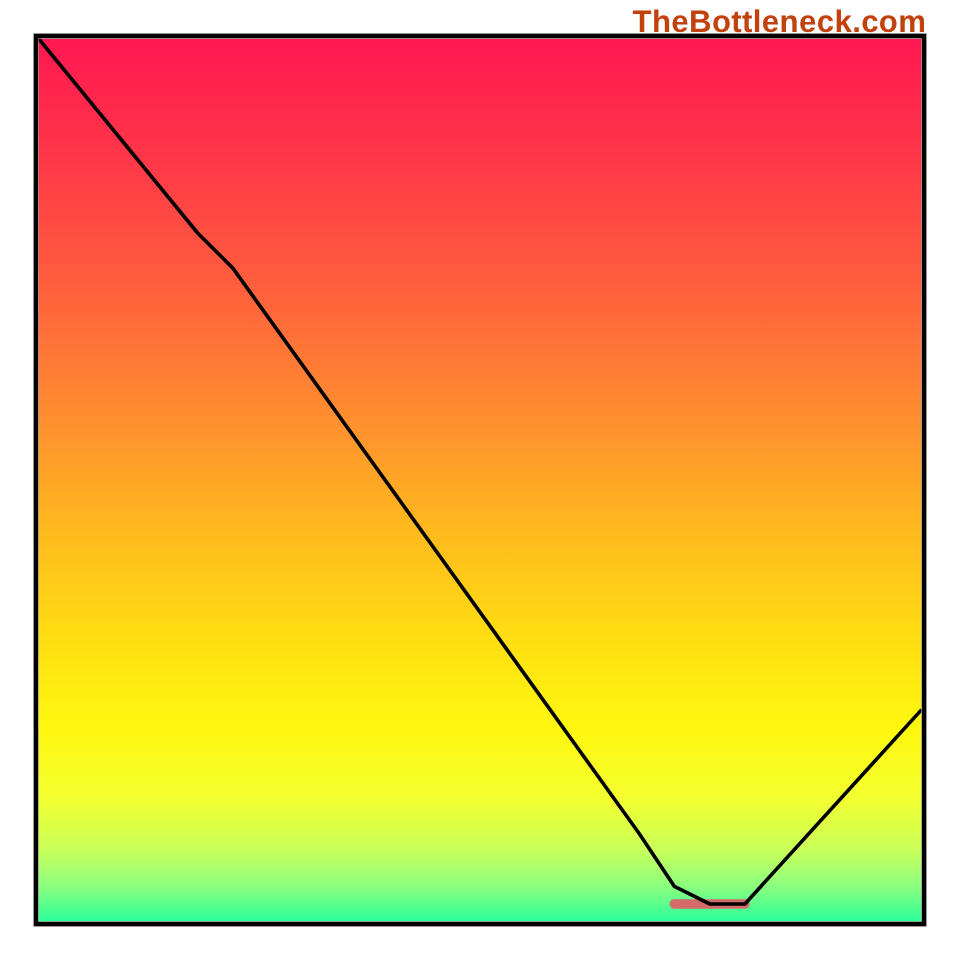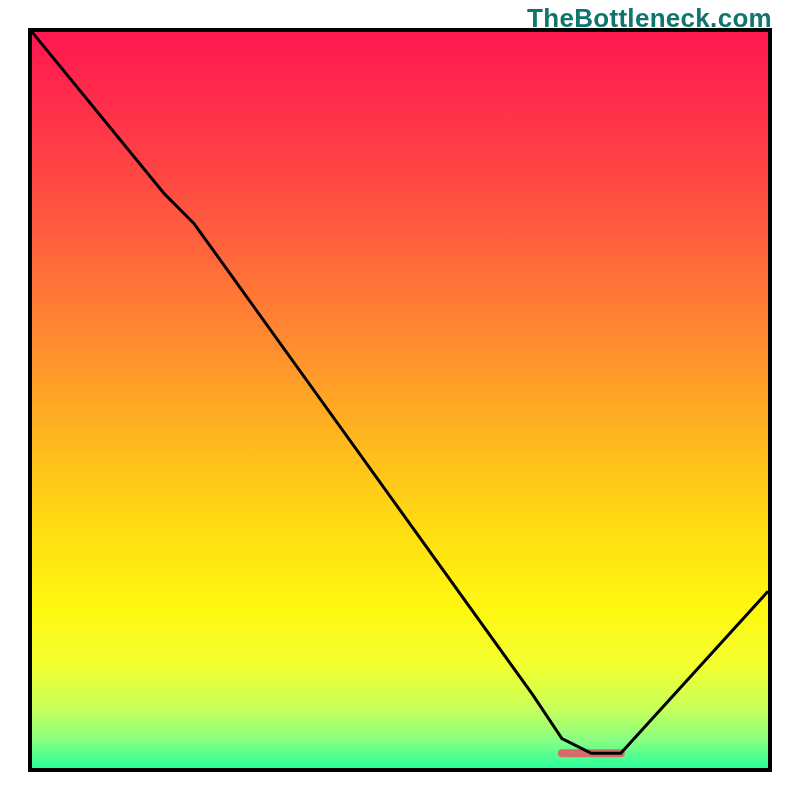--- a/index.html
+++ b/index.html
@@ -40,21 +40,21 @@
     top: 0;
     width: 100%;
     height: 100%;
   }
   .watermark {
     position: absolute;
     top: 3px;
     right: 28px;
     font-size: 26px;
     font-weight: bold;
-    color: #0f766e;
+    color: #c2410c;
     letter-spacing: 0.3px;
   }
 </style>
 </head>
 <body>
 
 <div class="frame">
   <div class="watermark">TheBottleneck.com</div>
 
   <div class="plot-area">

